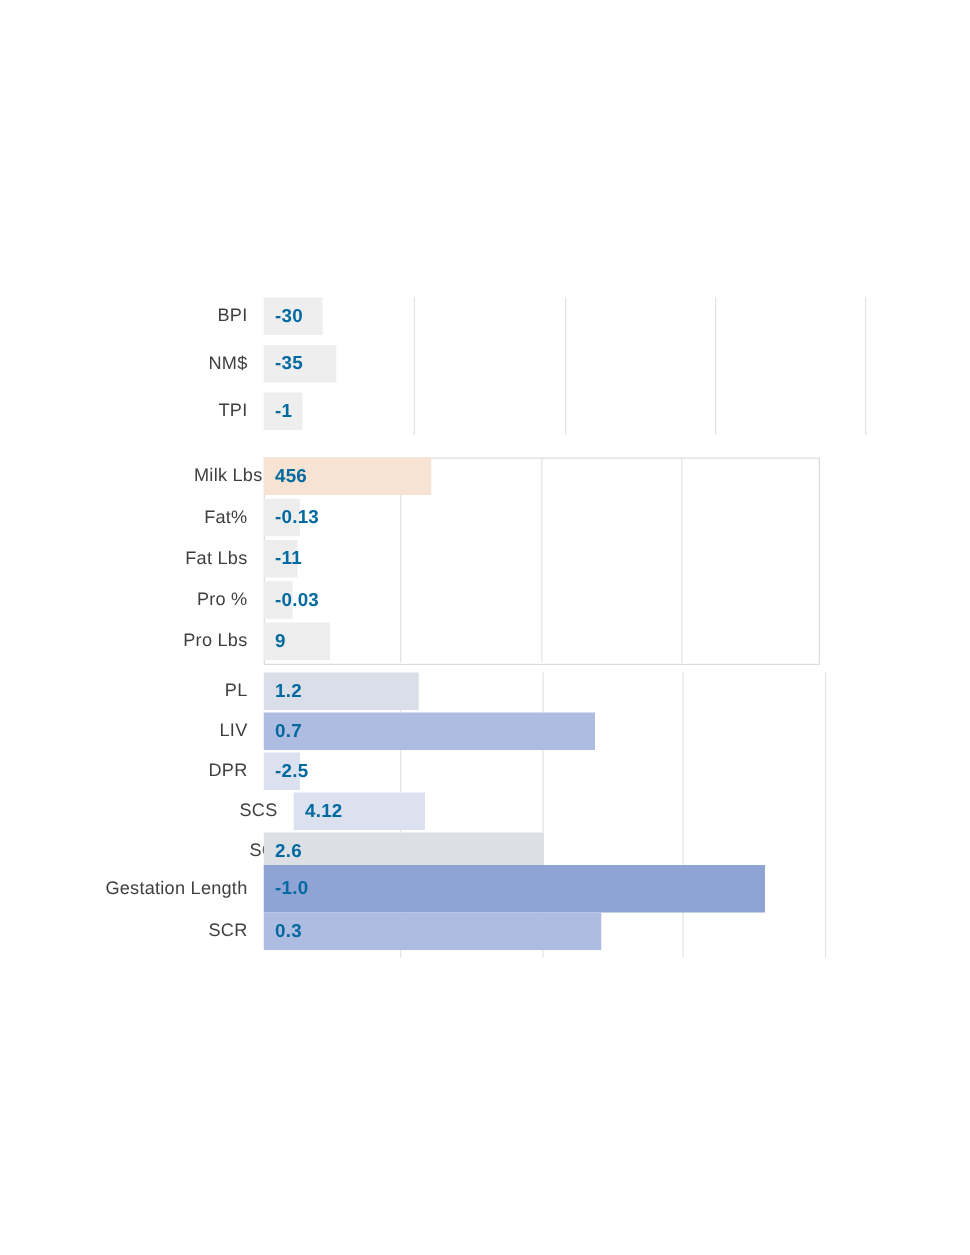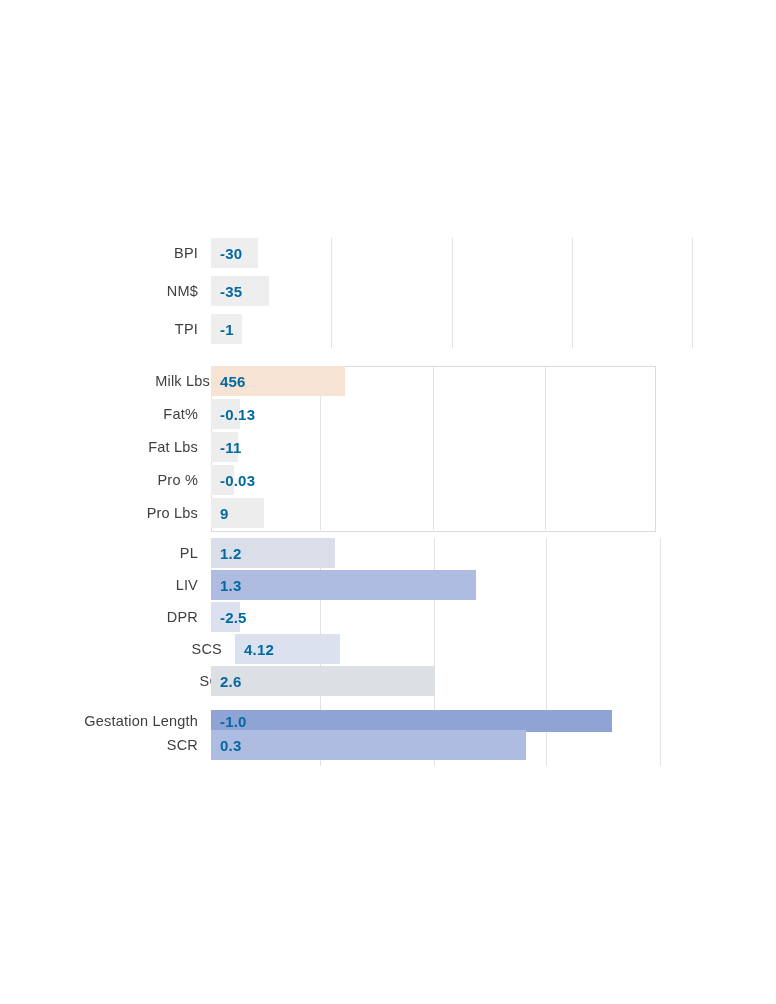--- a/index.html
+++ b/index.html
@@ -184,21 +184,21 @@
         <div class="row-label">PL</div>
         <div class="bar-wrap" style="width: 124px;">
           <div class="bar" style="width: 100%; background: rgb(217, 222, 232);"></div>
           <div class="bar-value">1.2</div>
         </div>
       </div>
       <div class="row" style="top: 32px; height: 30px;">
         <div class="row-label">LIV</div>
         <div class="bar-wrap" style="width: 265px;">
           <div class="bar" style="width: 100%; background: rgb(173, 188, 224);"></div>
-          <div class="bar-value">1.3</div>
+          <div class="bar-value">0.7</div>
         </div>
       </div>
       <div class="row" style="top: 64px; height: 30px;">
         <div class="row-label">DPR</div>
         <div class="bar-wrap" style="width: 29px;">
           <div class="bar" style="width: 100%; background: rgb(219, 225, 239);"></div>
           <div class="bar-value">-2.5</div>
         </div>
       </div>
       <div class="row" style="top: 96px; height: 30px; margin-left: 24px;">
@@ -208,28 +208,28 @@
           <div class="bar-value">4.12</div>
         </div>
       </div>
       <div class="row" style="top: 128px; height: 30px; padding-left: 32px;">
         <div class="row-label">SCE</div>
         <div class="bar-wrap" style="width: 224px;">
           <div class="bar" style="width: 100%; background: rgb(220, 223, 228);"></div>
           <div class="bar-value">2.6</div>
         </div>
       </div>
-      <div class="row" style="top: 172px; height: 22px;">
+      <div class="row" style="top: 154px; height: 38px;">
         <div class="row-label">Gestation Length</div>
         <div class="bar-wrap" style="width: 401px;">
           <div class="bar" style="width: 100%; background: rgb(143, 164, 212);"></div>
           <div class="bar-value">-1.0</div>
         </div>
       </div>
       <div class="row" style="top: 192px; height: 30px;">
         <div class="row-label">SCR</div>
-        <div class="bar-wrap" style="width: 315px;">
+        <div class="bar-wrap" style="width: 270px;">
           <div class="bar" style="width: 100%; background: rgb(173, 188, 224);"></div>
           <div class="bar-value">0.3</div>
         </div>
       </div>
     </div>
   </div>
 
 </body></html>

